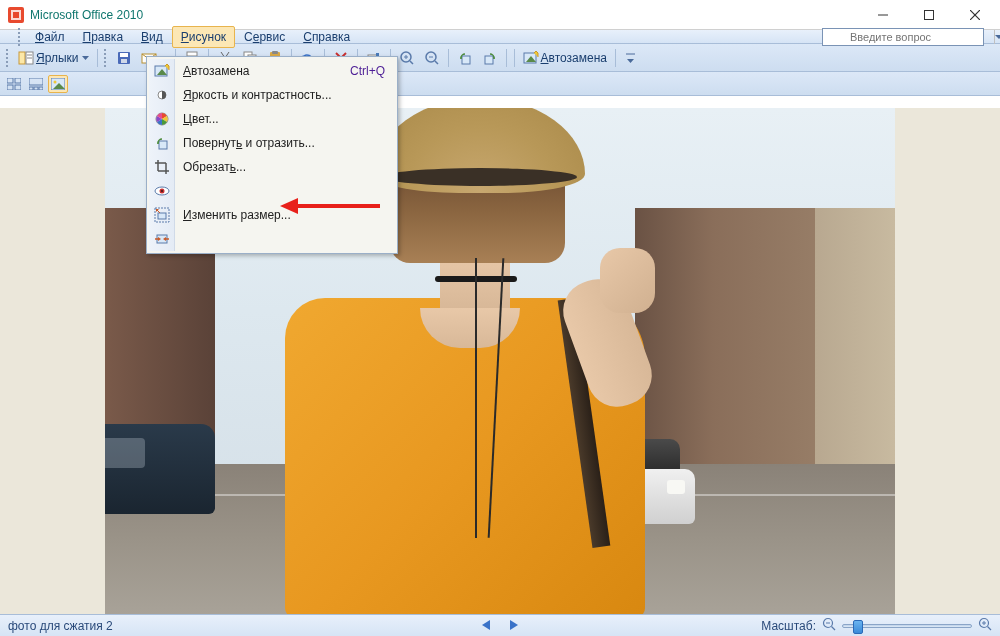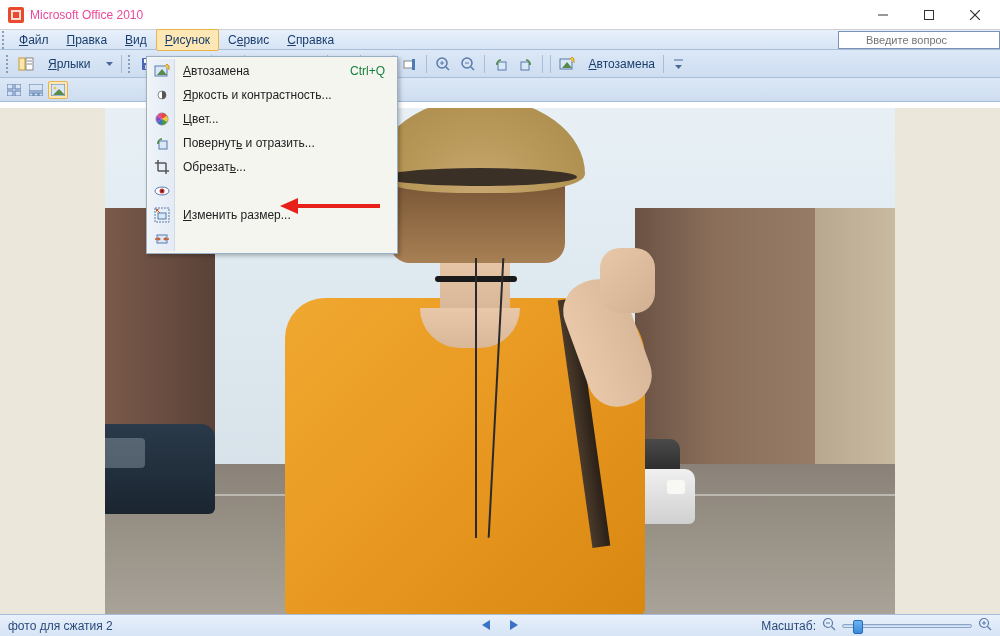--- a/index.html
+++ b/index.html
@@ -1,36 +1,36 @@
 <!DOCTYPE html>
 <html><head>
 <meta charset="utf-8">
 <style>
 * { margin: 0; padding: 0; box-sizing: border-box; font-family: 'Segoe UI', Tahoma, sans-serif; font-size: 12px; }
 body { background: #fff; width: 1000px; height: 636px; overflow: hidden; position: relative; }
 
 .titlebar { height: 30px; background: #fff; display: flex; align-items: center; padding: 0 2px 0 8px; border-bottom: 1px solid #d0d0d0; }
 .titlebar .app-icon { width: 16px; height: 16px; margin-right: 6px; }
-.titlebar .title { flex: 1; color: #ec4899; }
+.titlebar .title { flex: 1; color: #0f766e; }
 .titlebar .win-controls { display: flex; }
 .titlebar .win-btn { width: 46px; height: 30px; display: flex; align-items: center; justify-content: center; cursor: pointer; }
 
-.menubar { height: 20px; background: linear-gradient(#e8f0fb, #d6e4f5); display: flex; align-items: center; padding: 0 0; border-bottom: 1px solid #a8bdd8; position: relative; }
+.menubar { height: 14px; background: linear-gradient(#e8f0fb, #d6e4f5); display: flex; align-items: center; padding: 0 16px; border-bottom: 1px solid #a8bdd8; position: relative; }
 .menubar .grip { width: 4px; height: 18px; border-left: 2px dotted #8a9db8; margin: 0 4px 0 2px; }
 .menubar .menu-item { padding: 3px 8px; cursor: pointer; color: #1a3e6e; border: 1px solid transparent; border-radius: 2px; }
 .menubar .menu-item.active { background: #fce7b5; border: 1px solid #e8b44d; }
 .menubar .menu-item .ul { text-decoration: underline; }
 .menubar .spacer { flex: 1; }
 .menubar .help-search { width: 162px; height: 18px; background: #fff; border: 1px solid #7a93b5; display: flex; align-items: center; padding: 0 2px; }
 .menubar .help-search input { border: none; outline: none; flex: 1; font-size: 11px; color: #888; background: transparent; margin-left: 25px; }
 .menubar .help-search .dd { width: 12px; height: 14px; display: flex; align-items: center; justify-content: center; border-left: 1px solid #c0c0c0; margin-left: 2px; }
 
 .toolbar { height: 28px; background: linear-gradient(#dce8f7, #cdddf0); display: flex; align-items: center; padding: 0 4px; border-bottom: 1px solid #a8bdd8; gap: 1px; }
 .toolbar .grip { width: 4px; height: 18px; border-left: 2px dotted #8a9db8; margin: 0 3px 0 2px; }
-.toolbar .tb-btn { height: 22px; min-width: 22px; display: flex; align-items: center; justify-content: center; padding: 0 3px; cursor: pointer; border: 1px solid transparent; border-radius: 2px; gap: 14px; }
+.toolbar .tb-btn { height: 22px; min-width: 22px; display: flex; align-items: center; justify-content: center; padding: 0 3px; cursor: pointer; border: 1px solid transparent; border-radius: 2px; gap: 2px; }
 .toolbar .tb-btn .lbl { color: #1a3e6e; }
 .toolbar .tb-btn .ul { text-decoration: underline; }
 .toolbar .sep { width: 1px; height: 18px; background: #a8bdd8; margin: 0 3px; }
 .toolbar .dd-arrow { margin-left: 1px; }
 
 .minibar { height: 24px; background: linear-gradient(#dce8f7, #cdddf0); display: flex; align-items: center; padding: 0 4px; border-bottom: 1px solid #a8bdd8; gap: 2px; }
 .minibar .mb-btn { width: 20px; height: 18px; display: flex; align-items: center; justify-content: center; border: 1px solid transparent; cursor: pointer; border-radius: 2px; }
 .minibar .mb-btn.selected { background: #fce7b5; border: 1px solid #e8b44d; }
 
 .canvas { position: absolute; top: 108px; bottom: 22px; left: 0; right: 0; background: #ebe7da; display: flex; justify-content: center; overflow: hidden; }
@@ -44,21 +44,21 @@
 .statusbar .zoom-label { color: #2a4a7a; }
 .statusbar .zoom-slider { width: 130px; height: 4px; background: linear-gradient(#bcd0e8, #e0ecf8); border: 1px solid #8aa5c8; border-radius: 2px; position: relative; }
 .statusbar .zoom-thumb { position: absolute; left: 10px; top: -5px; width: 10px; height: 14px; background: linear-gradient(#6ab4f0, #3a8ad8); border: 1px solid #2a6ab8; border-radius: 2px; }
 .statusbar .zoom-icon { cursor: pointer; }
 
 .dropdown { position: absolute; top: 56px; left: 146px; width: 252px; background: #f5f5f0; border: 1px solid #9aafc8; box-shadow: 2px 2px 4px rgba(0,0,0,0.25); z-index: 100; padding: 2px; }
 .dropdown .dd-item { height: 24px; display: flex; align-items: center; cursor: pointer; position: relative; }
 .dropdown .dd-icon-col { width: 26px; height: 100%; background: linear-gradient(90deg, #eef3fa, #e4ebf5); display: flex; align-items: center; justify-content: center; border-right: 1px solid #d0dae8; }
 .dropdown .dd-label { padding-left: 8px; color: #222; flex: 1; }
 .dropdown .dd-label .ul { text-decoration: underline; }
-.dropdown .dd-shortcut { padding-right: 10px; color: #15803d; }
+.dropdown .dd-shortcut { padding-right: 10px; color: #4c1d95; }
 
 .icon-svg { display: block; }
 
 
 .sky { position: absolute; inset: 0; background: linear-gradient(180deg, #e8f0f5 0%, #dde8ef 40%, #d2dde5 100%); }
 .building-l { position: absolute; left: 0; top: 100px; width: 110px; height: 280px; background: linear-gradient(90deg, #7a5a4a, #5a4238); }
 .building-r { position: absolute; right: 0; top: 100px; width: 260px; height: 300px; background: linear-gradient(90deg, #6a5244 0%, #8a6e5a 30%, #a08870 100%); }
 .building-r::before { content: ''; position: absolute; top: 0; right: 0; width: 80px; height: 100%; background: linear-gradient(90deg, #b8a890, #c8baa0); }
 .road { position: absolute; bottom: 0; left: 0; right: 0; height: 150px; background: linear-gradient(180deg, #8a8278 0%, #9a9388 50%, #a8a298 100%); }
 .road::before { content: ''; position: absolute; top: 30px; left: 0; right: 0; height: 2px; background: rgba(255,255,255,0.4); }

